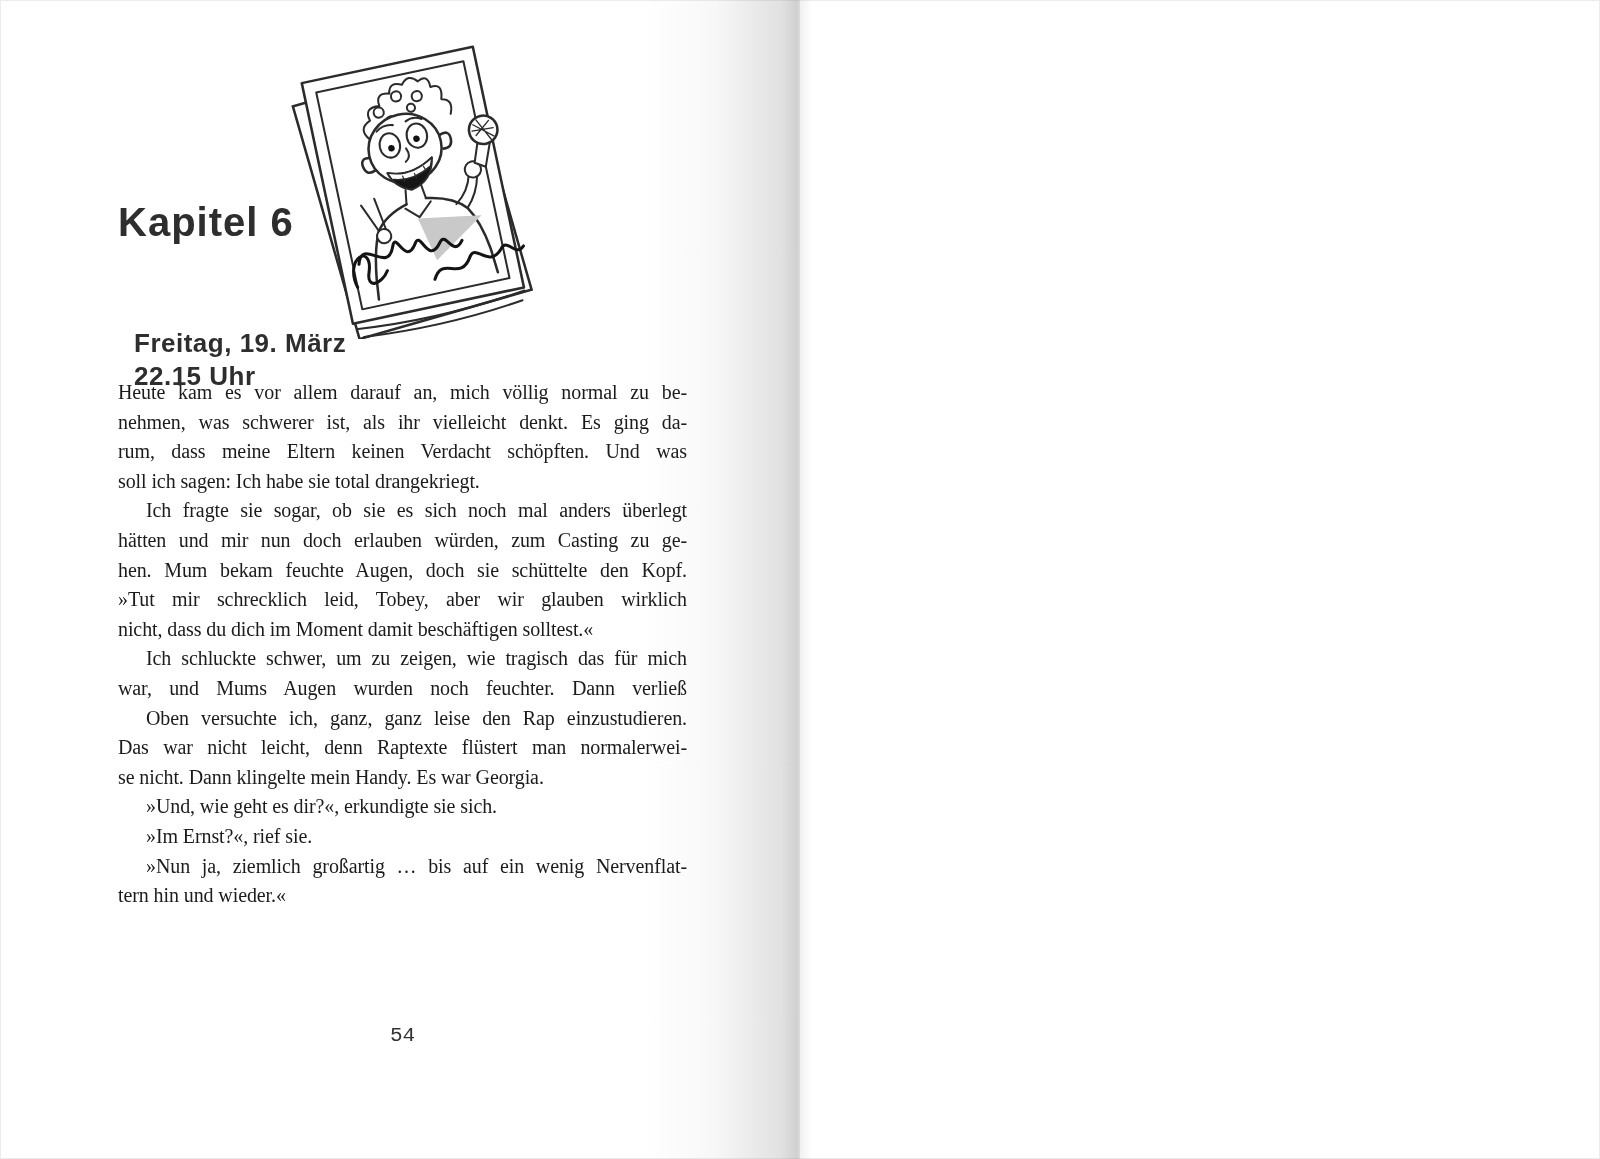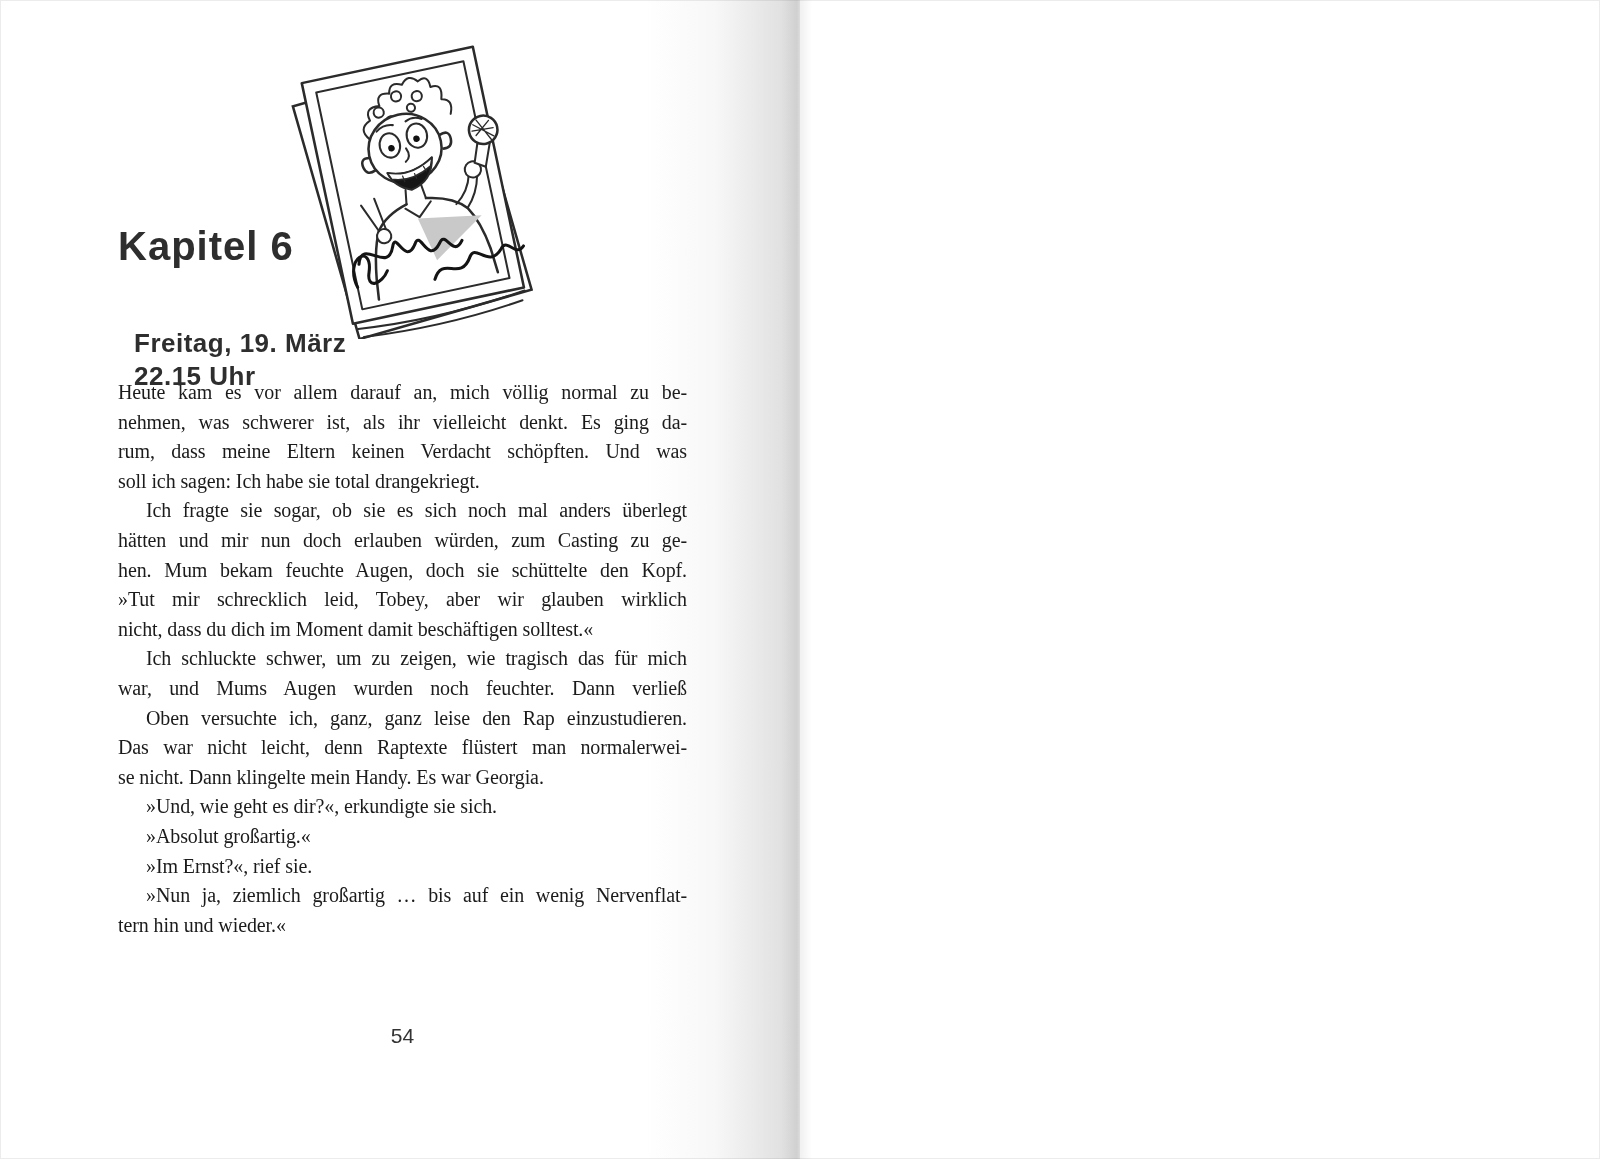--- a/index.html
+++ b/index.html
@@ -11,42 +11,42 @@
   .page{position:absolute;top:0;height:100%;}
   .gutter{
     position:absolute;top:0;left:645px;width:155px;height:100%;pointer-events:none;
     background:linear-gradient(to right, rgba(110,110,110,0) 0%, rgba(110,110,110,0.05) 45%, rgba(105,105,105,0.20) 88%, rgba(100,100,100,0.30) 98%, rgba(100,100,100,0.22) 100%);
   }
   .gutter-right{
     position:absolute;top:0;left:800px;width:12px;height:100%;pointer-events:none;
     background:linear-gradient(to right, rgba(0,0,0,0.06), rgba(0,0,0,0));
   }
   .chapter{
-    position:absolute;left:118px;top:224px;margin:0;
+    position:absolute;left:118px;top:200px;margin:0;
     font-family:"Liberation Sans", sans-serif;font-weight:700;font-size:40px;
     letter-spacing:1px;color:#2e2e2e;
   }
   .subhead{
     position:absolute;left:118px;margin:16px;
     font-family:"Liberation Sans", sans-serif;font-weight:700;font-size:26px;
     letter-spacing:0.5px;color:#2e2e2e;
   }
   .subhead.date{top:312px;}
   .subhead.time{top:345px;}
   .bodyblock{position:absolute;width:569px;font-size:20px;letter-spacing:-0.1px;}
   .bodyblock.left-body{left:118px;top:378px;}
   .bodyline{
     height:29.6px;line-height:29.6px;overflow:hidden;
     text-align:left;white-space:normal;
   }
   .bodyline.justify{text-align:justify;text-align-last:justify;}
   .bodyline.indent{text-indent:28px;}
   .pagenum{
     position:absolute;top:1024px;width:569px;text-align:center;
-    font-family:Liberation Sans, sans-serif;font-size:21px;color:#333;
+    font-family:Liberation Mono, monospace;font-size:21px;color:#333;
   }
   .pagenum.left-num{left:118px;}
   .illustration{position:absolute;left:285px;top:34px;width:305px;height:305px;}
 </style>
 </head>
 <body>
 
 <div class="spread">
 
   <div class="page" style="left:0;width:800px;">
@@ -141,21 +141,20 @@
         <div class="bodyline justify">hätten und mir nun doch erlauben würden, zum Casting zu ge-</div>
         <div class="bodyline justify">hen. Mum bekam feuchte Augen, doch sie schüttelte den Kopf.</div>
         <div class="bodyline justify">»Tut mir schrecklich leid, Tobey, aber wir glauben wirklich</div>
         <div class="bodyline">nicht, dass du dich im Moment damit beschäftigen solltest.«</div>
         <div class="bodyline justify indent">Ich schluckte schwer, um zu zeigen, wie tragisch das für mich</div>
         <div class="bodyline justify">war, und Mums Augen wurden noch feuchter. Dann verließ</div>
         <div class="bodyline justify indent">Oben versuchte ich, ganz, ganz leise den Rap einzustudieren.</div>
         <div class="bodyline justify">Das war nicht leicht, denn Raptexte flüstert man normalerwei-</div>
         <div class="bodyline">se nicht. Dann klingelte mein Handy. Es war Georgia.</div>
         <div class="bodyline indent">»Und, wie geht es dir?«, erkundigte sie sich.</div>
-        <div class="bodyline indent">»Absolut großartig.«</div>
         <div class="bodyline indent">»Im Ernst?«, rief sie.</div>
         <div class="bodyline justify indent">»Nun ja, ziemlich großartig … bis auf ein wenig Nervenflat-</div>
         <div class="bodyline">tern hin und wieder.«</div>
       </div>
 
     <div class="pagenum left-num">54</div>
   </div>
 
   <div class="gutter"></div>
   <div class="gutter-right"></div>

